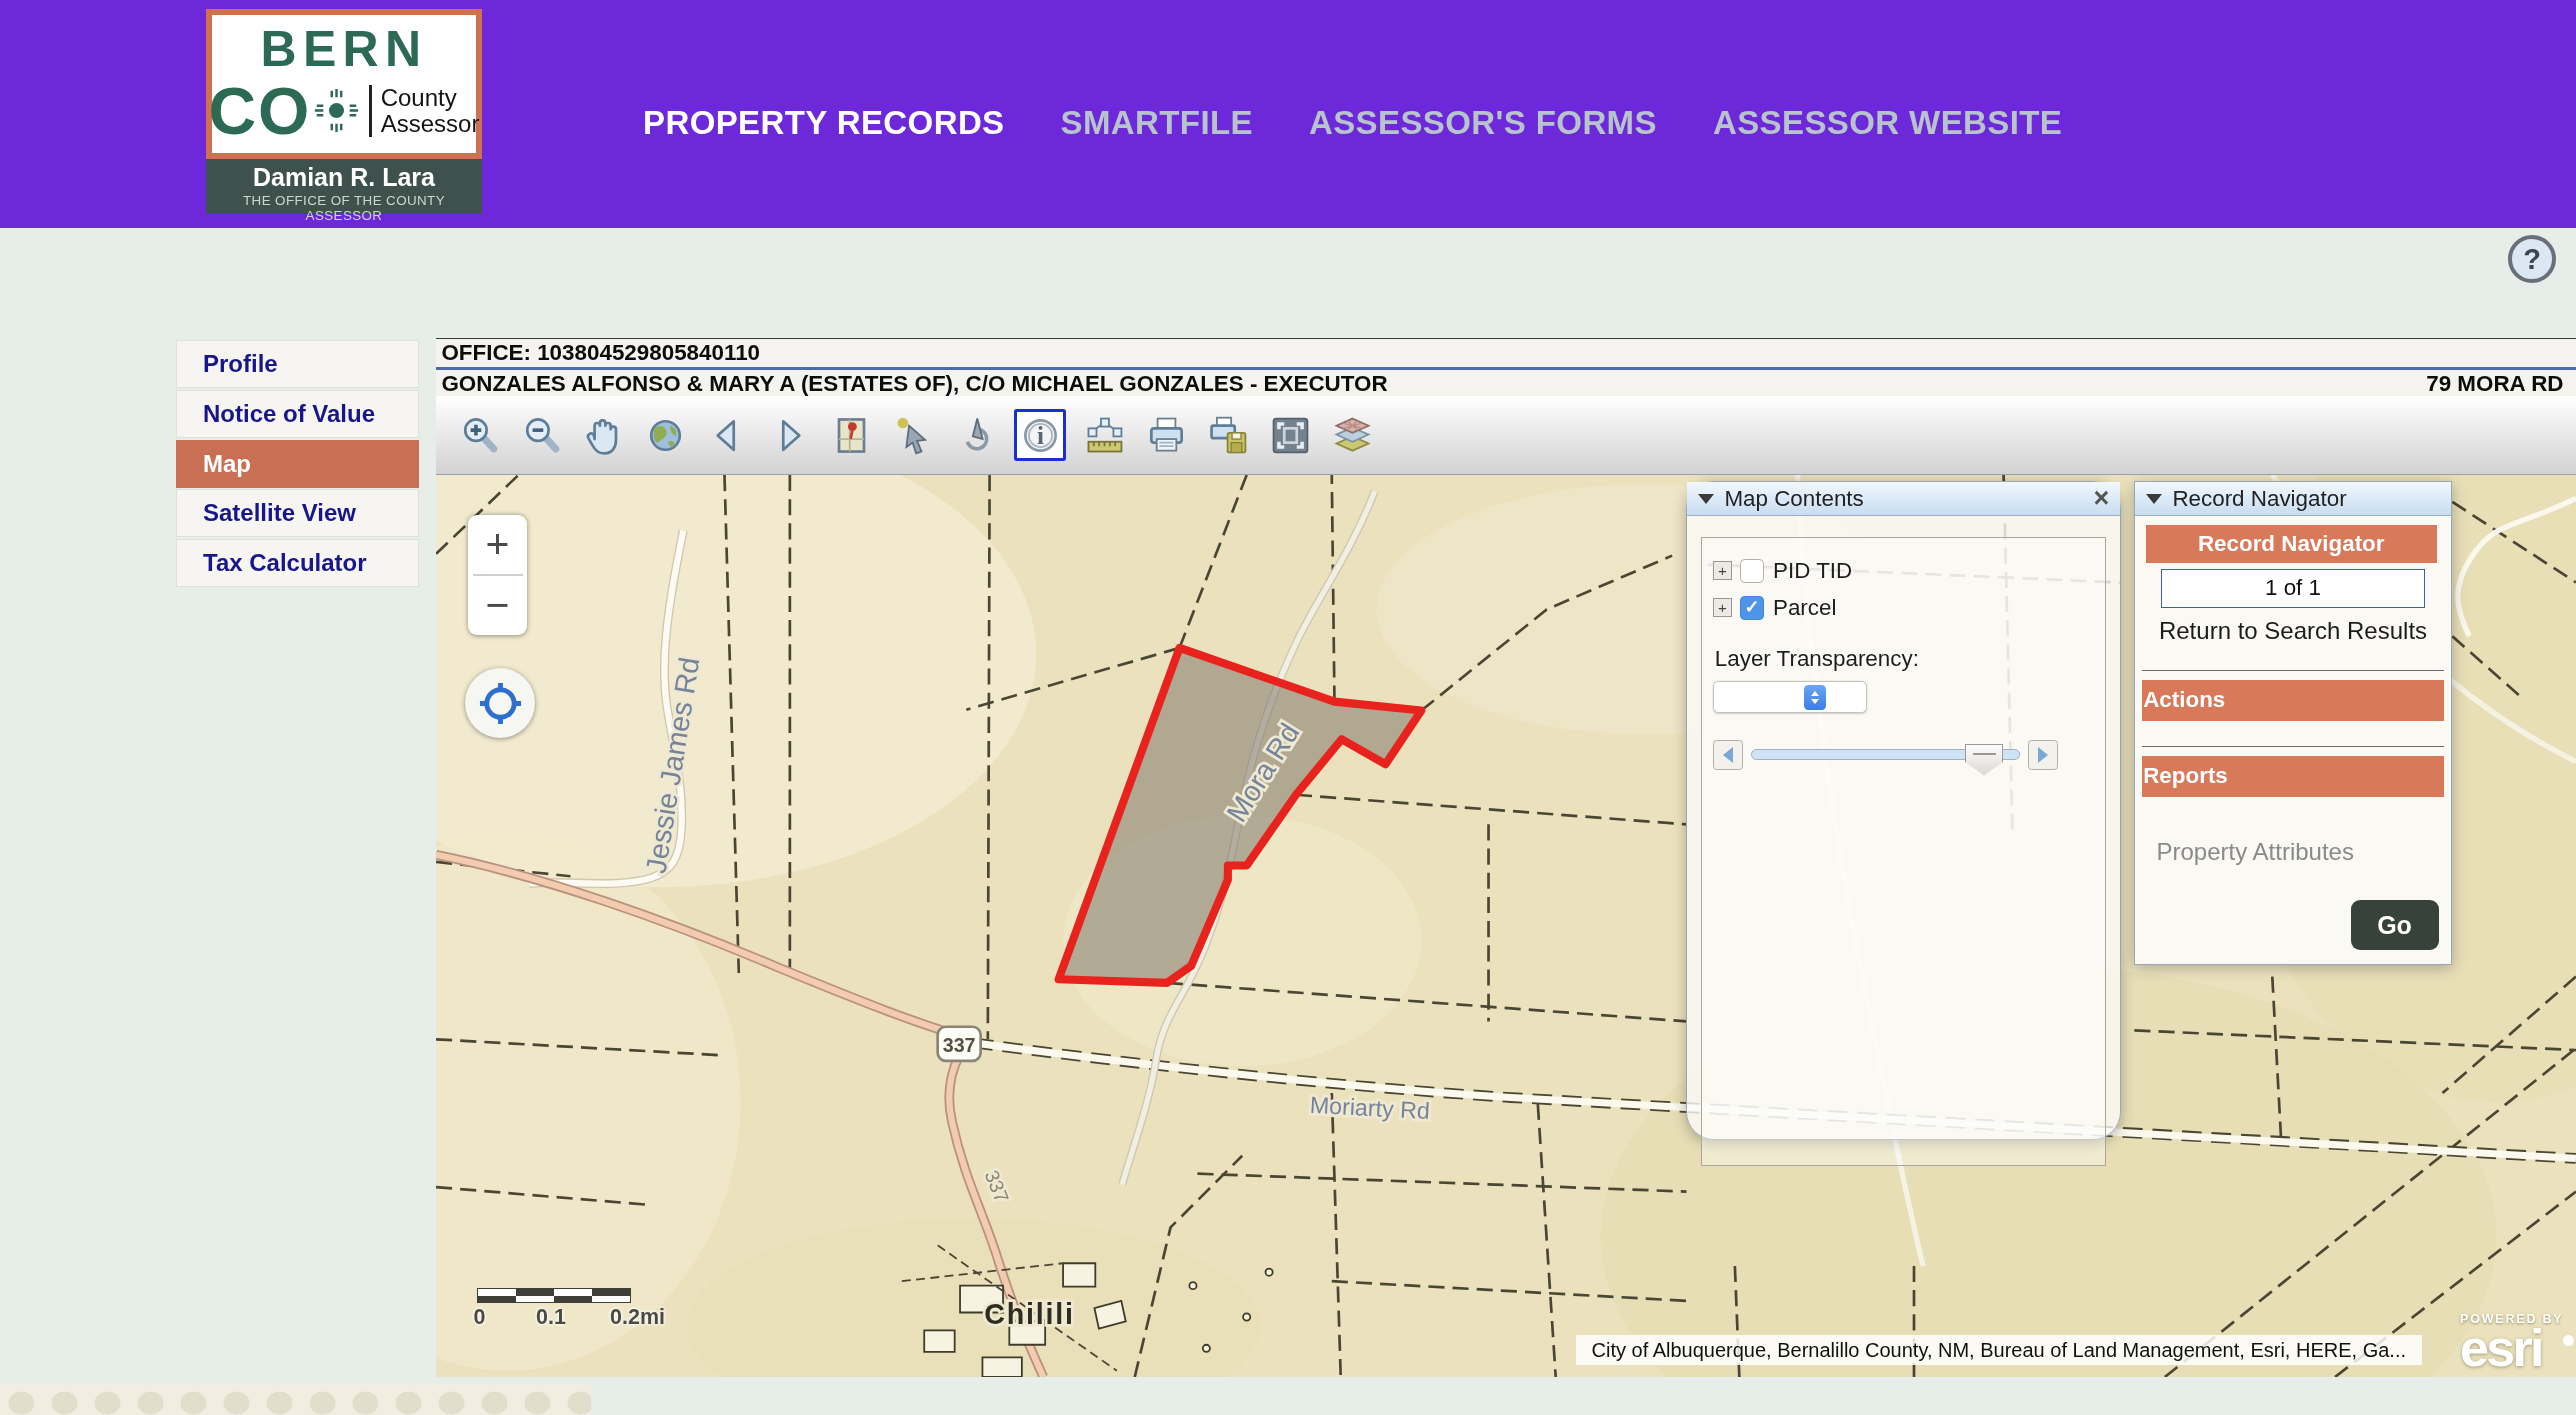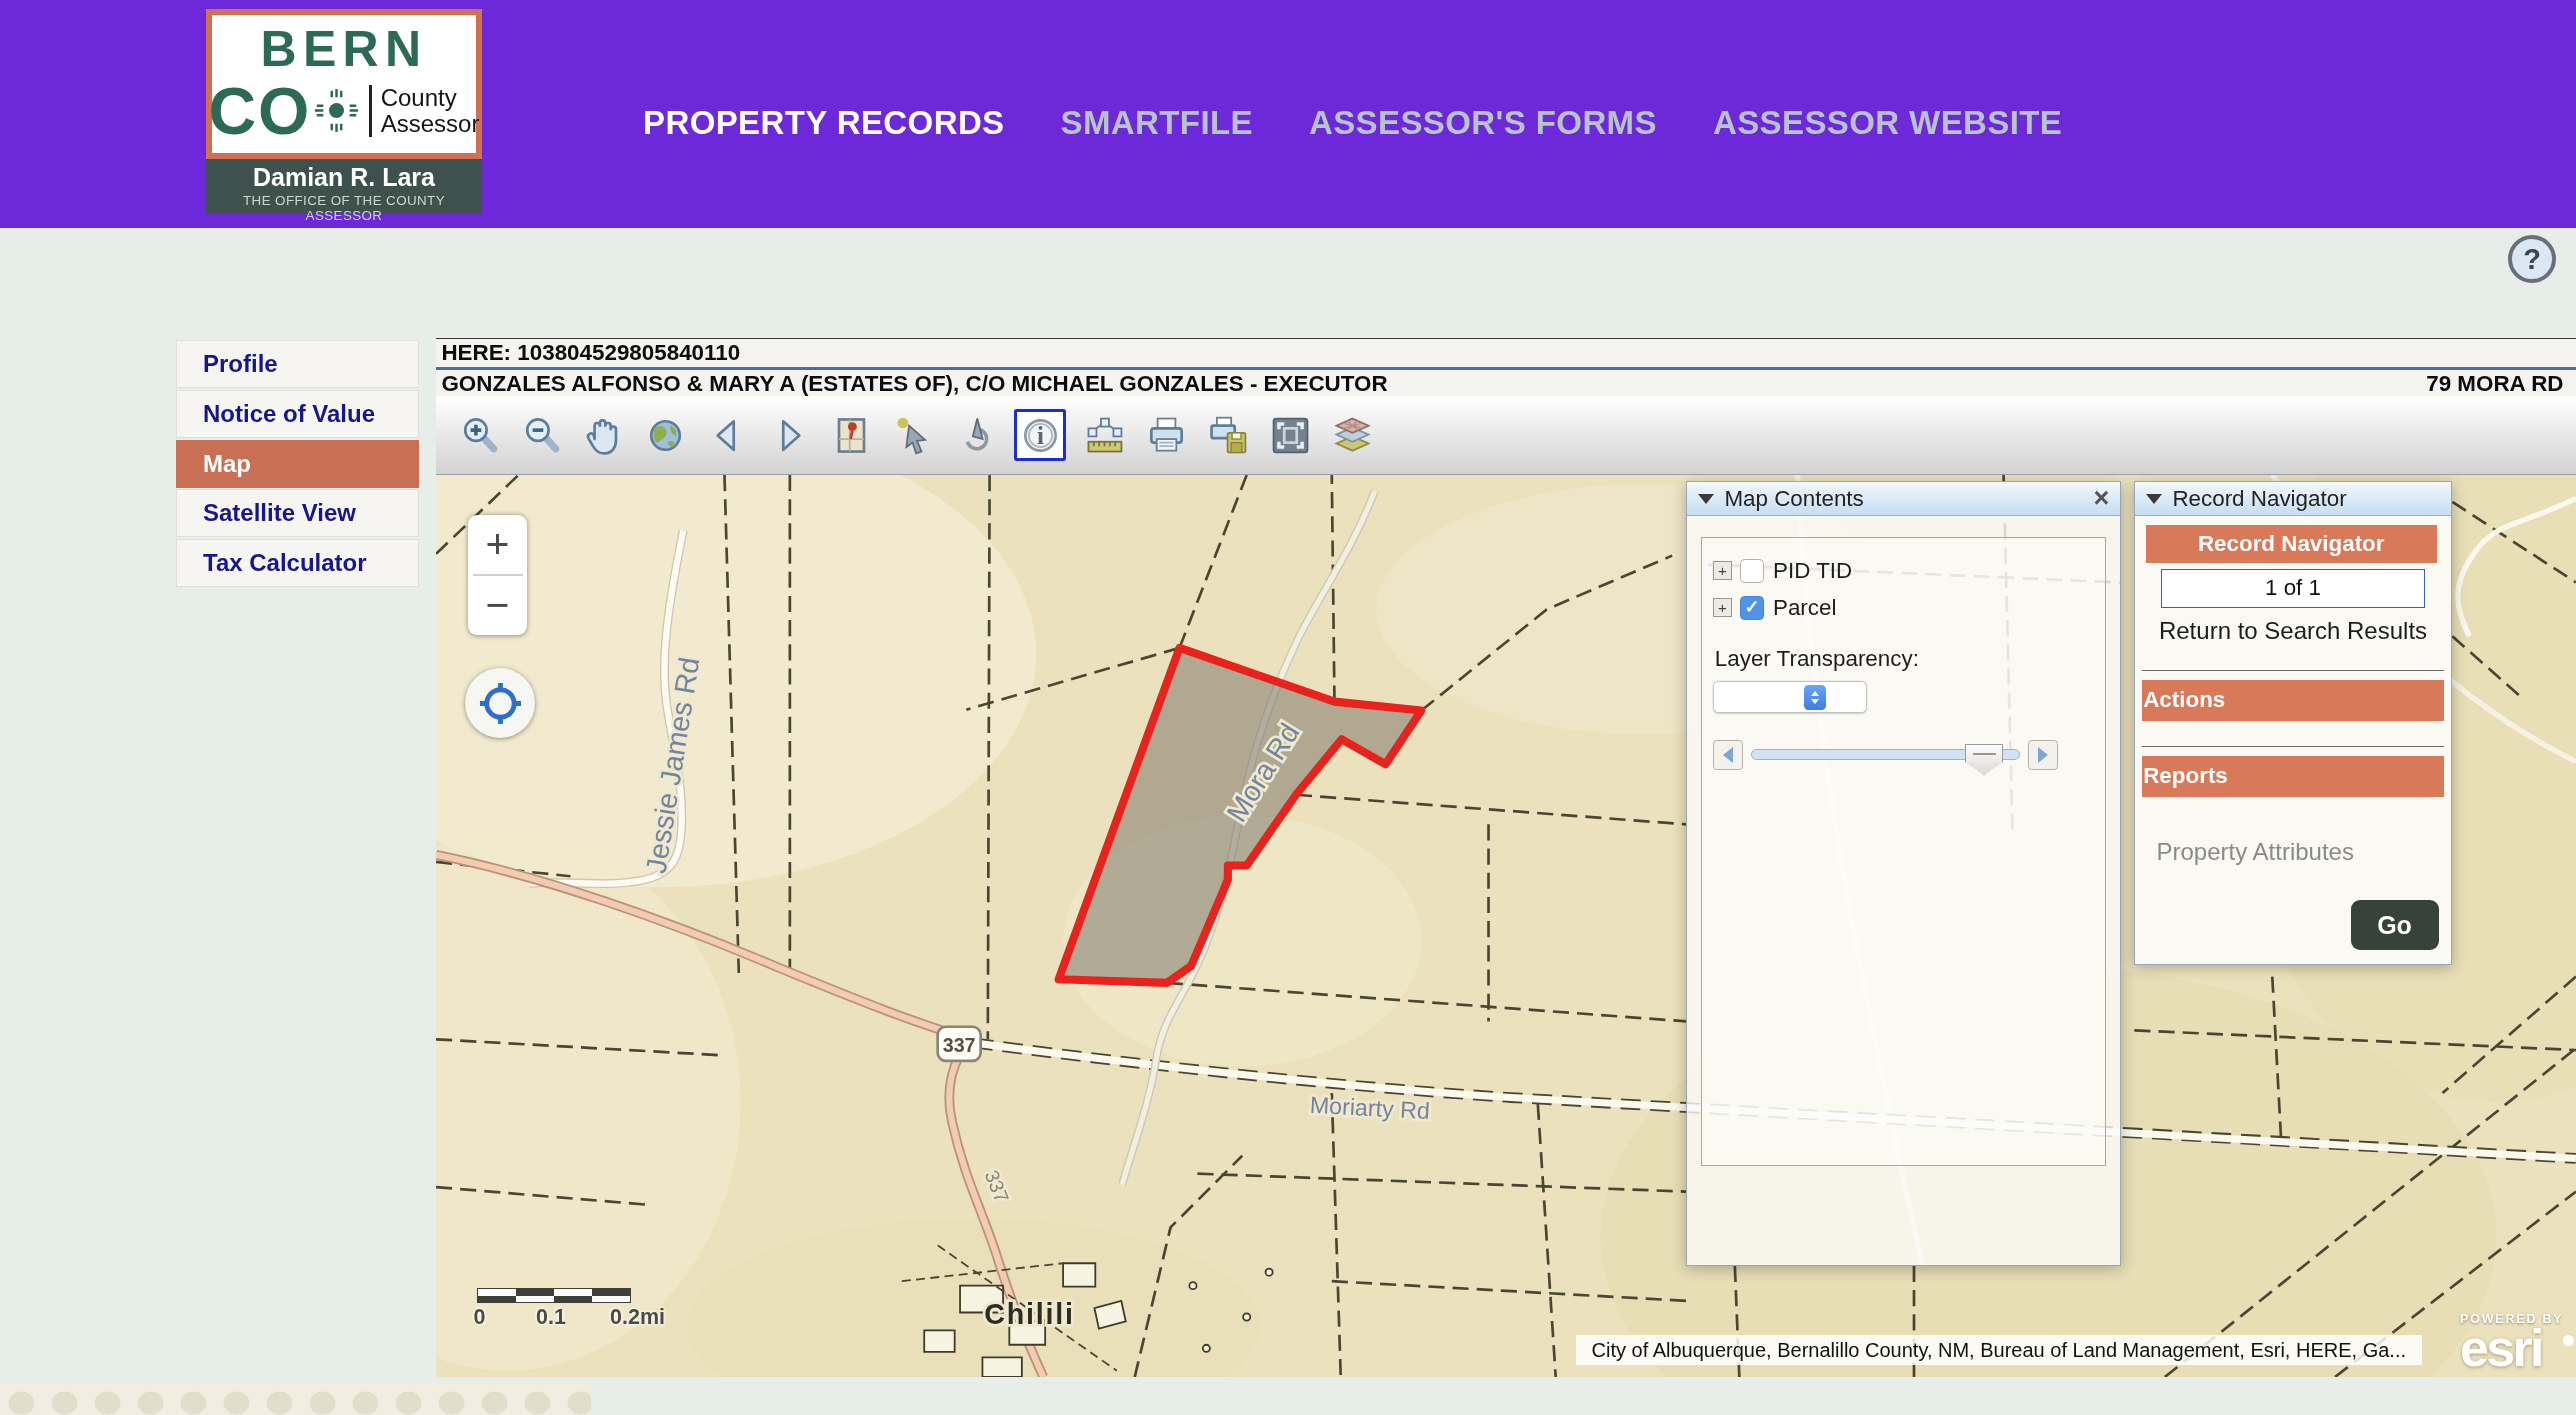--- a/index.html
+++ b/index.html
@@ -75,21 +75,21 @@
   .esri-word { font-size:52px; font-weight:bold; letter-spacing:-2.7px; line-height:.85; text-shadow:0 0.9px 3.6px rgba(90,80,50,.5); }
   .esri-dot { position:absolute; right:-10.7px; top:9px; width:11.6px; height:11.6px; border-radius:50%; background:#fff; }
 
   
   .panel { position:absolute; background:rgba(251,250,247,.80); border:0.9px solid #97a7b7; box-shadow:0 2.7px 14.3px rgba(0,0,0,.28); }
   .panel-hd { height:34px; background:linear-gradient(#f2f8fd,#c7ddf1); border-bottom:0.9px solid #9ab1c6;
               display:flex; align-items:center; font-size:22.4px; color:#222; padding:0 10.7px; cursor:move; }
   .caret { width:0; height:0; border-left:8px solid transparent; border-right:8px solid transparent; border-top:10px solid #3a3a3a; margin-right:10.7px; }
   .close-x { margin-left:auto; font-size:27px; color:#555; font-weight:bold; cursor:pointer; line-height:1; }
 
-  #mapContents { left:1250px; top:6.3px; width:435px; height:785px; }
+  #mapContents { left:1250px; top:6.3px; width:435px; height:659px;border-radius:28px; }
   .mc-body { padding:21.5px 14.3px 0 14.3px; }
   .tabs { display:flex; align-items:flex-end; }
   .tab { width:134px; text-align:center; font-size:22.4px; color:#2c2c2c; border:0.9px solid #a9a69e; border-bottom:none;
          border-radius:8px 8px 0 0; cursor:pointer; }
   .tab.on  { background:#fcfbf8; height:43px; line-height:43px; position:relative; z-index:2; }
   .tab.off { background:linear-gradient(#f2f0ea,#ddd9d1); height:38px; line-height:38px; margin-left:4.5px; }
   .mc-box { border:0.9px solid #a9a69e; margin-top:-0.9px; height:629px; padding:20px 10.7px; background:rgba(255,255,255,.38); }
   .layer-row { display:flex; align-items:center; margin-bottom:10.7px; }
   .expander { width:19px; height:19px; background:#eceae4; border:0.9px solid #9a978f; font-size:15px; line-height:17px;
               text-align:center; color:#444; margin-right:8px; cursor:pointer; }
@@ -174,21 +174,21 @@
 
 <div class="sidebar">
   <div class="side-item">Profile</div>
   <div class="side-item">Notice of Value</div>
   <div class="side-item active">Map</div>
   <div class="side-item">Satellite View</div>
   <div class="side-item">Tax Calculator</div>
 </div>
 
 <div class="rec">
-  <div class="rec-top">HERE: 103804529805840110</div>
+  <div class="rec-top">OFFICE: 103804529805840110</div>
   <div class="rec-sep"></div>
   <div class="rec-bot">
     <span>GONZALES ALFONSO &amp; MARY A (ESTATES OF), C/O MICHAEL GONZALES - EXECUTOR</span>
     <span>79 MORA RD</span>
   </div>
 </div>
 
 <div class="toolbar">
   <div class="tool">
       <svg width="41" height="41" viewBox="0 0 46 46">

